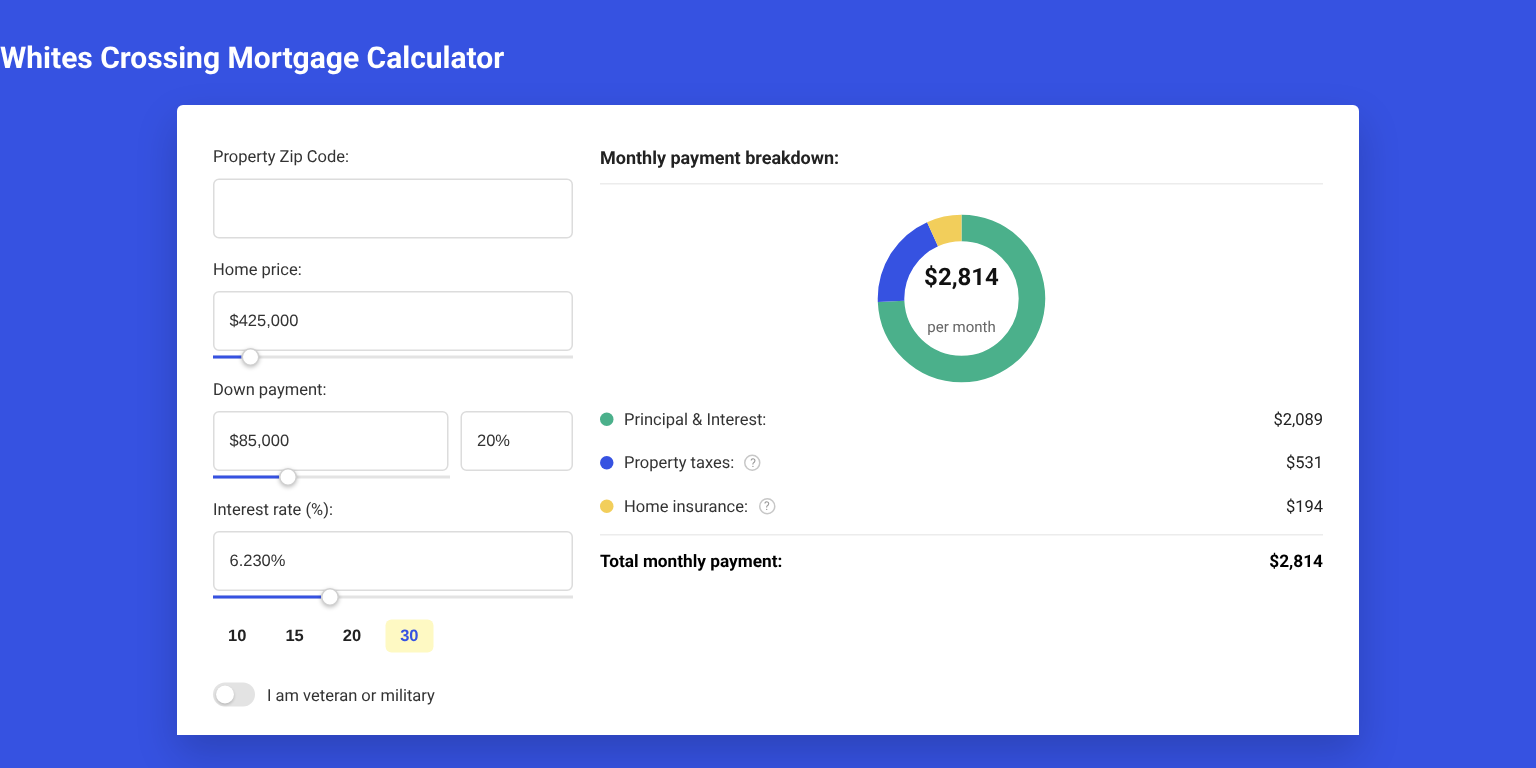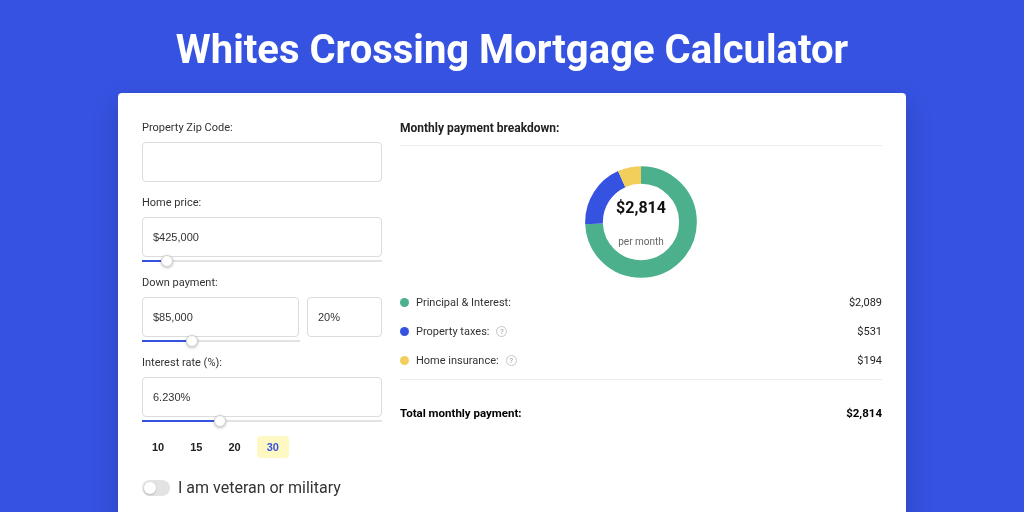--- a/index.html
+++ b/index.html
@@ -4,23 +4,22 @@
 <style>
   * { box-sizing: border-box; margin: 0; padding: 0; }
   body {
     font-family: -apple-system, BlinkMacSystemFont, "Segoe UI", Roboto, Arial, sans-serif;
     background: #3652E1;
     width: 1024px;
     height: 512px;
     overflow: hidden;
   }
   .page-title {
-    text-align: center;
     color: #fff;
-    font-size: 40px;
+    font-size: 20px;
     font-weight: 700;
     padding: 26px 0 20px;
   }
   .card {
     background: #fff;
     margin: 0 auto;
     width: 788px;
     border-radius: 4px 4px 0 0;
     box-shadow: 0 12px 28px rgba(0,0,0,.18);
     display: flex;
@@ -90,21 +89,21 @@
   }
   .toggle::after {
     content:"";
     position:absolute;
     left:2px; top:2px;
     width:12px; height:12px;
     border-radius:50%;
     background:#fff;
     box-shadow:0 1px 2px rgba(0,0,0,.2);
   }
-  .toggle-label { font-size: 16px; color: #333; }
+  .toggle-label { font-size: 11px; color: #333; }
 
   .section-title {
     font-size: 12px;
     font-weight: 700;
     color: #222;
     border-bottom: 1px solid #ececec;
     padding-bottom: 10px;
   }
   .donut-wrap { display:flex; justify-content:center; padding: 14px 0 4px; }
   .donut { position: relative; width: 124px; height: 124px; }
@@ -127,21 +126,21 @@
   .dot.b { background:#3652E1; }
   .dot.y { background:#F2CE5B; }
   .info-ic {
     width:11px; height:11px; border:1px solid #c7c7c7; border-radius:50%;
     font-size:8px; line-height:9px; text-align:center; color:#9a9a9a;
   }
   .legend-val { font-size:11px; color:#222; }
   .total-row {
     display:flex; justify-content:space-between;
     border-top:1px solid #ececec;
-    padding-top:26px; margin-top:4px;
+    padding-top:10px; margin-top:4px;
     font-weight:700; font-size:11.5px;
   }
   .amort {
     border-top:1px solid #ececec;
     margin-top:18px; padding-top:14px;
   }
   .amort h3 { font-size:12px; font-weight:700; color:#222; margin-bottom:10px; }
   .amort p { font-size:10.5px; color:#555; line-height:1.4; }
 </style>
 </head>

